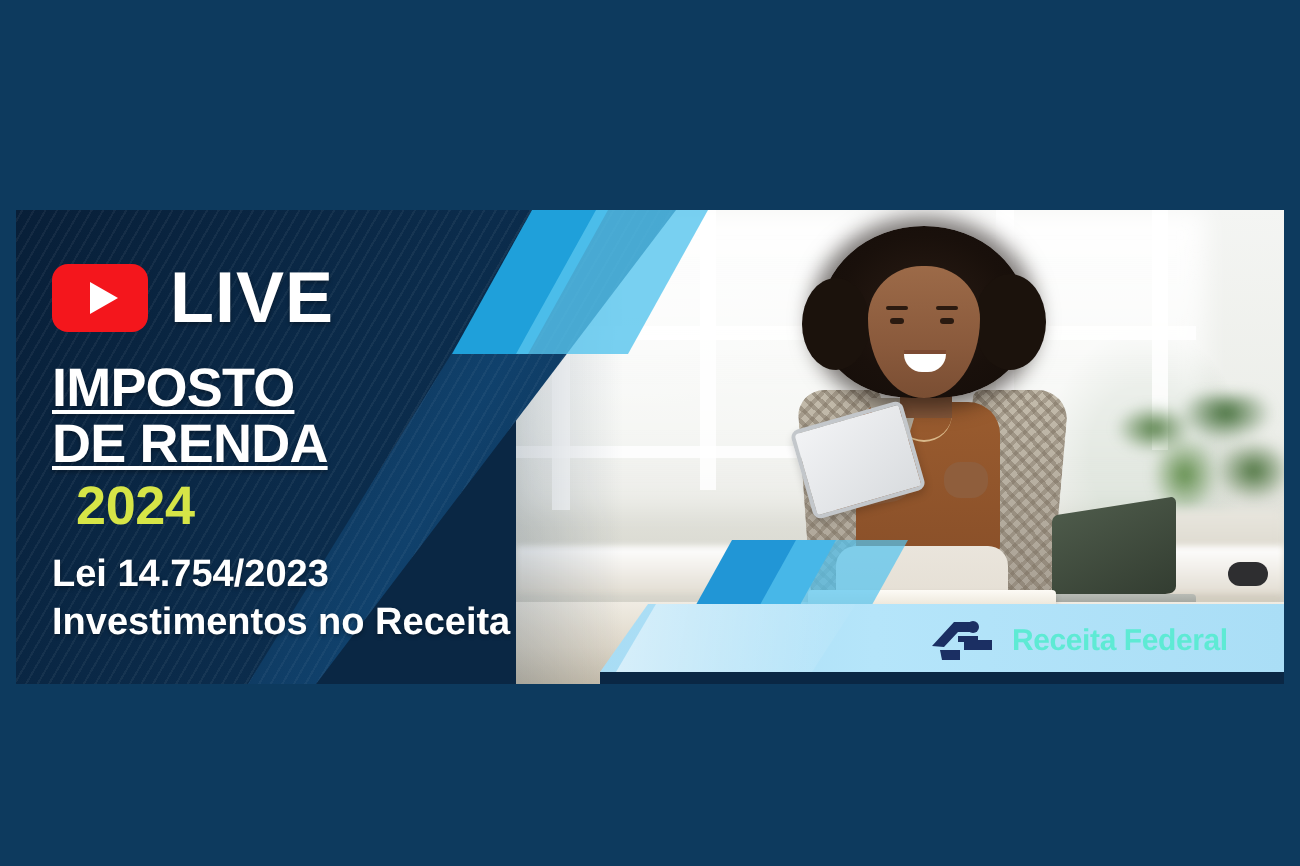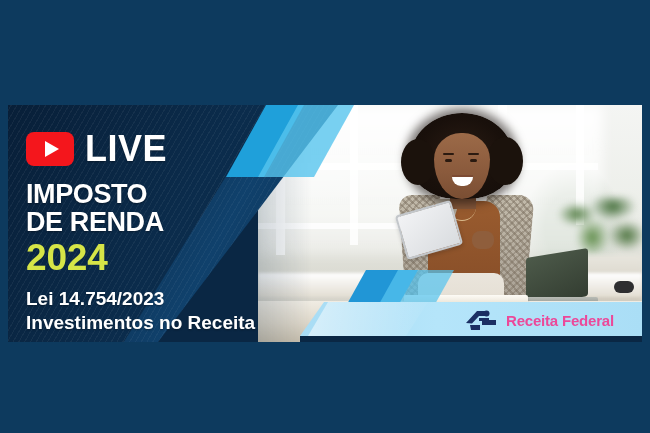--- a/index.html
+++ b/index.html
@@ -258,39 +258,40 @@
     color:#ffffff; font-size:36px; font-weight:bold;
     letter-spacing:.5px; line-height:1; font-family:"Liberation Sans", sans-serif;
     text-shadow:0 1px 2px rgba(0,0,0,.35);
   }
 
   .headline {
     margin-top:14px; color:#ffffff;
     font-size:27px; font-weight:bold; line-height:1.02;
     letter-spacing:-.4px;
     text-shadow:0 1px 2px rgba(0,0,0,.35);
+    text-decoration:underline;
   }
   .year {
     margin-top:3px; color:#d6e547;
-    font-size:37px; font-weight:bold; line-height:1.05; letter-spacing:-.2px;
+    font-size:27px; font-weight:bold; line-height:1.05; letter-spacing:-.2px;margin-left:12px;
   }
   .sub {
     margin-top:9px; color:#ffffff;
     font-size:19px; font-weight:bold; line-height:1.25;
     text-shadow:0 1px 2px rgba(0,0,0,.35);
   }
 
   
   .rf {
     position:absolute; left:456px; top:203px;
     display:flex; align-items:center; gap:8px;
   }
   .rf-mark { width:34px; height:24px; flex:0 0 auto; }
   .rf-text {
-    color:#ec4899; font-size:15px; font-weight:bold; letter-spacing:-.2px;
+    color:#5eead4; font-size:15px; font-weight:bold; letter-spacing:-.2px;
     font-family:"Liberation Sans", sans-serif;
   }
 </style>
 </head>
 <body>
 
 <div id="page">
 
   <div id="banner">
 

